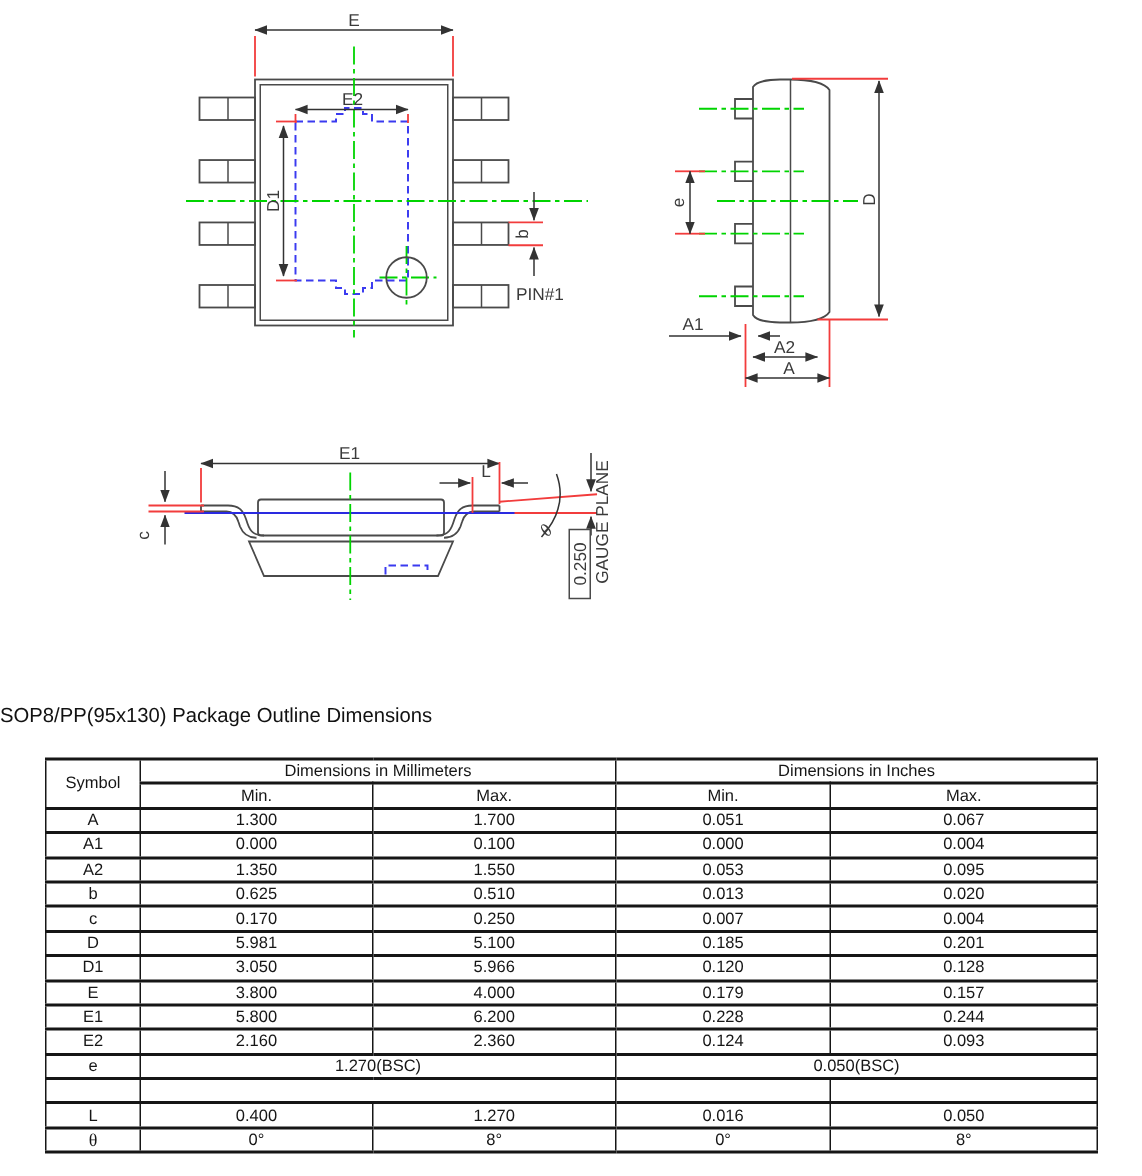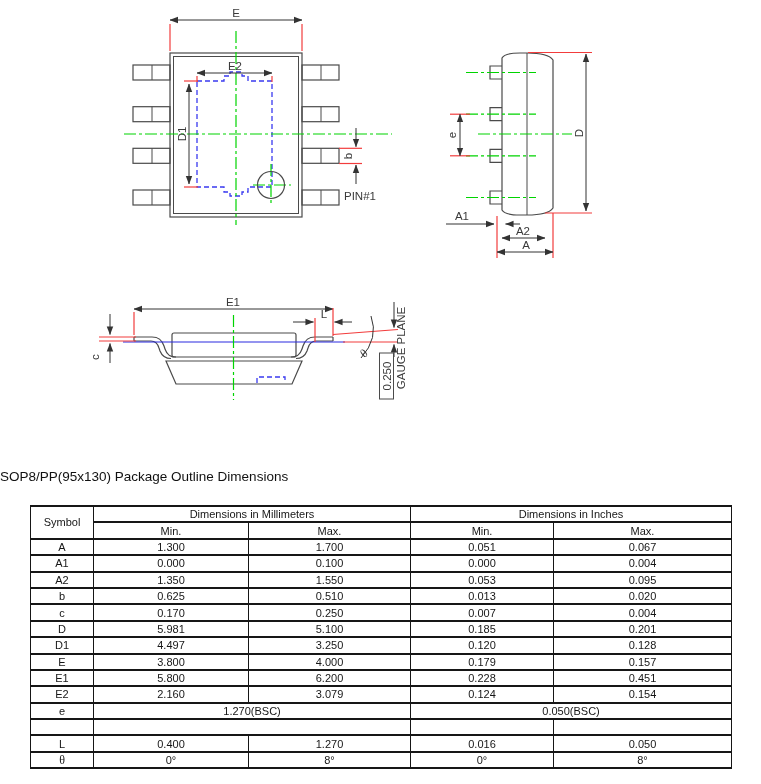--- a/index.html
+++ b/index.html
@@ -259,45 +259,45 @@
         </tr>
       <tr>
           <td>D</td>
           <td>5.981</td>
           <td>5.100</td>
           <td>0.185</td>
           <td>0.201</td>
         </tr>
       <tr>
           <td>D1</td>
-          <td>4.497</td>
-          <td>3.250</td>
+          <td>3.050</td>
+          <td>5.966</td>
           <td>0.120</td>
           <td>0.128</td>
         </tr>
       <tr>
           <td>E</td>
           <td>3.800</td>
           <td>4.000</td>
           <td>0.179</td>
           <td>0.157</td>
         </tr>
       <tr>
           <td>E1</td>
           <td>5.800</td>
           <td>6.200</td>
           <td>0.228</td>
-          <td>0.451</td>
+          <td>0.244</td>
         </tr>
       <tr>
           <td>E2</td>
           <td>2.160</td>
-          <td>3.079</td>
+          <td>2.360</td>
           <td>0.124</td>
-          <td>0.154</td>
+          <td>0.093</td>
         </tr>
       <tr>
           <td>e</td>
           <td colspan="2">1.270(BSC)</td>
           <td colspan="2">0.050(BSC)</td>
         </tr>
       <tr>
           <td></td>
           <td colspan="2"></td>
           <td></td>

